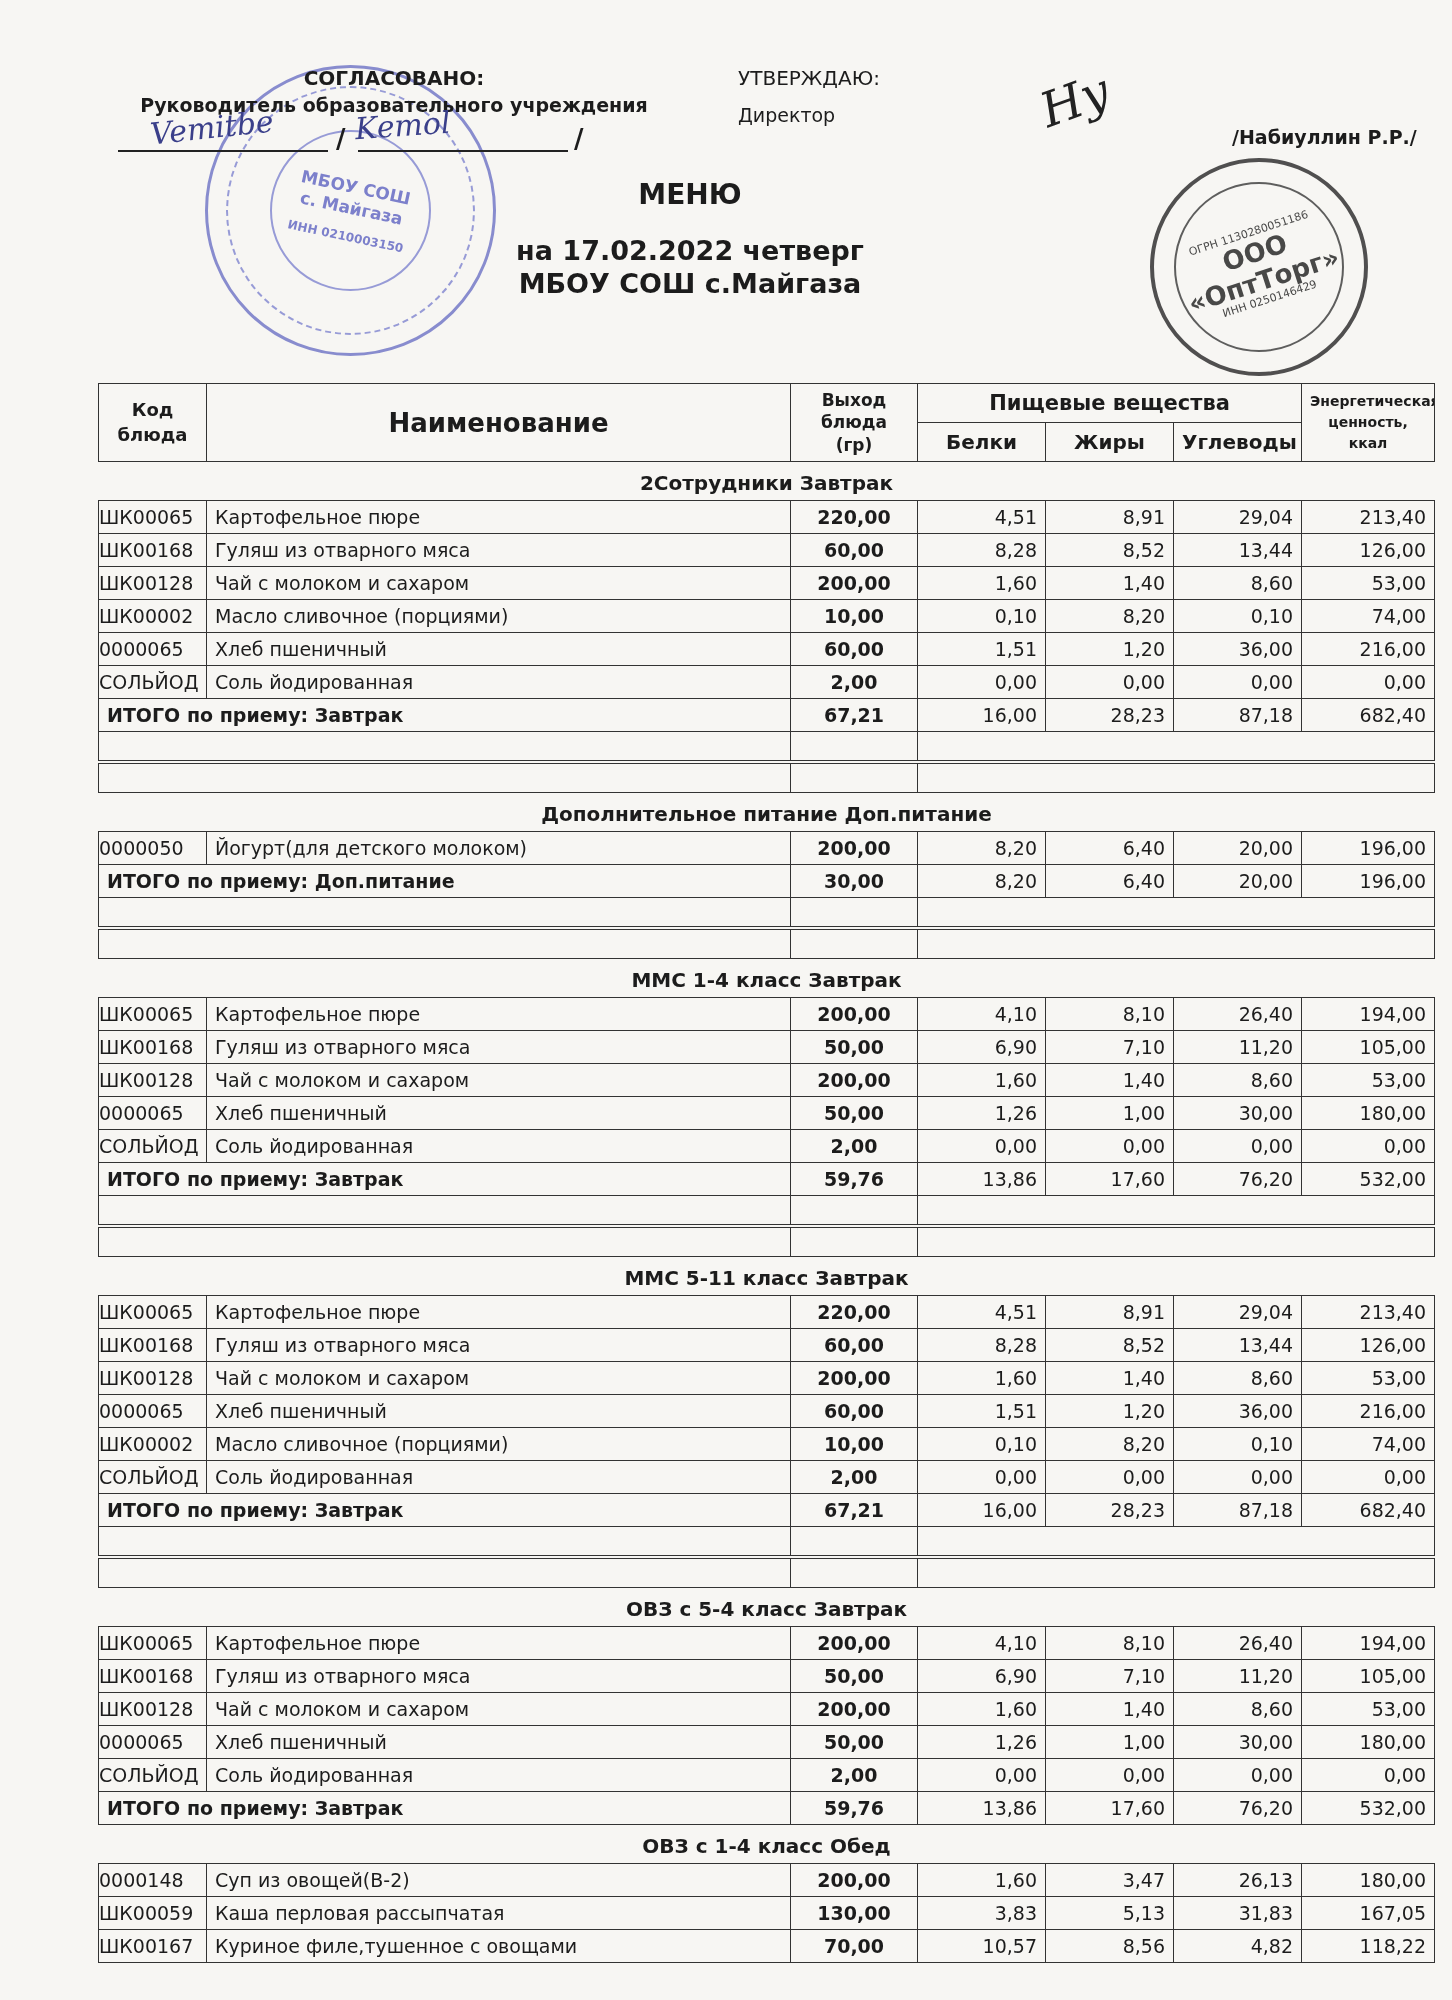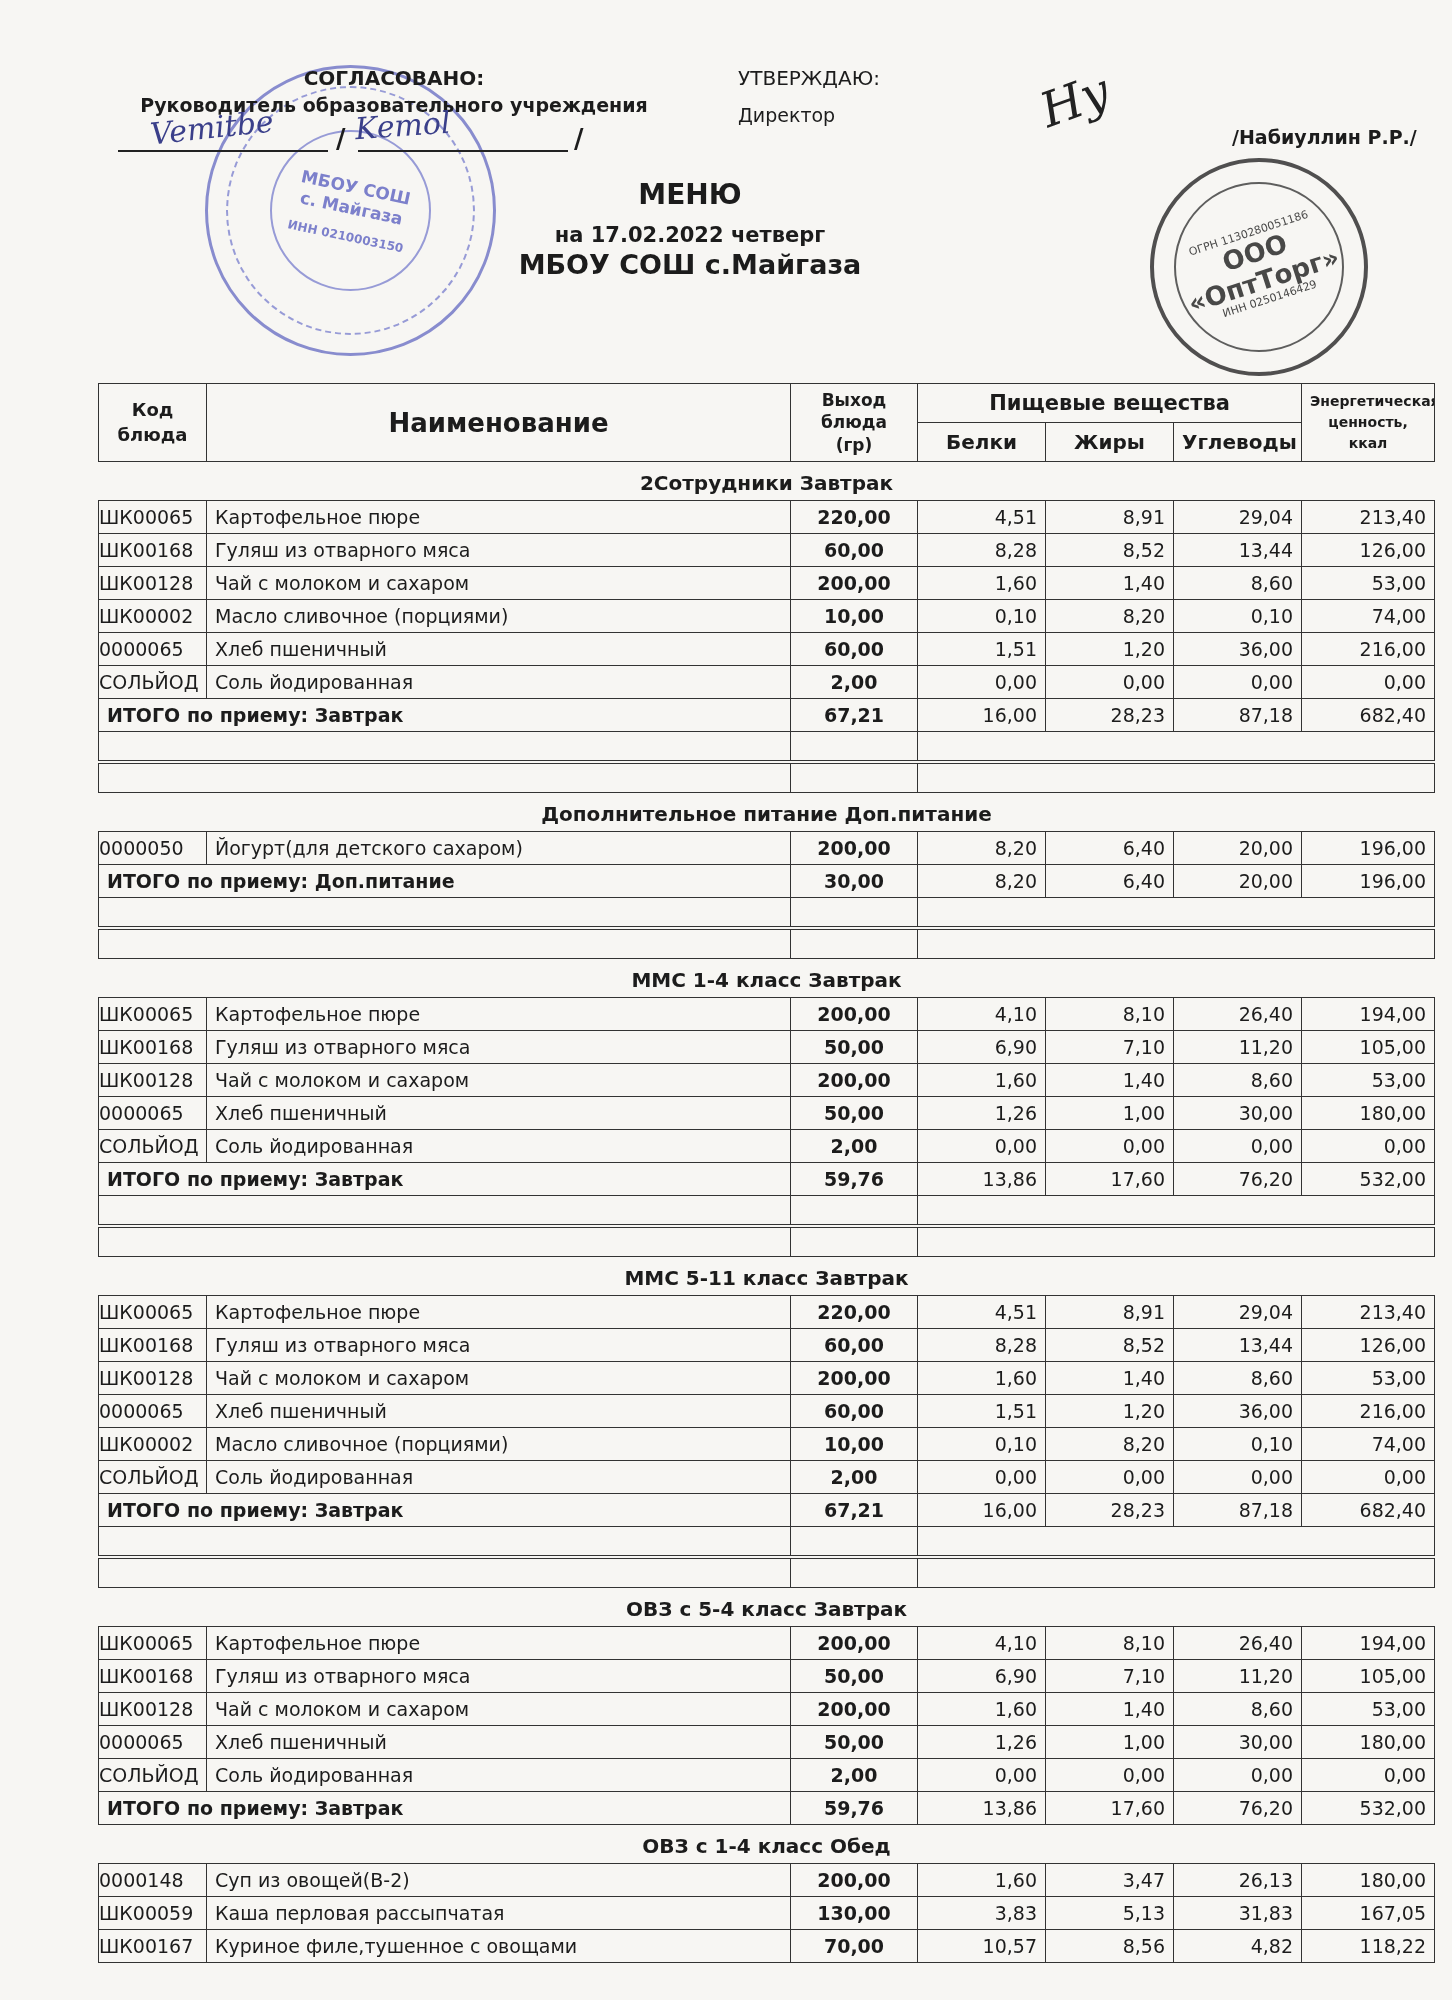--- a/index.html
+++ b/index.html
@@ -22,21 +22,21 @@
   .sig-line .seg2 { position: absolute; left: 240px; top: 0; width: 210px; border-bottom: 2px solid #222; }
   .sig-line .slash2 { position: absolute; left: 456px; top: -26px; font-size: 26px; font-weight: bold; }
 
   .approve-right { position: absolute; left: 738px; top: 66px; font-weight: normal; }
   .approve-right .h { font-size: 20px; }
   .approve-right .sub { font-size: 19px; margin-top: 14px; }
   .director-name { position: absolute; left: 1232px; top: 100px; font-weight: bold; font-size: 19px; margin-top: 26px; }
 
   .title { position: absolute; left: 440px; top: 178px; width: 500px; text-align: center; font-weight: bold; }
   .title .t1 { font-size: 28px; }
-  .title .t2 { font-size: 21px; margin-top: 12px; }
+  .title .t2 { font-size: 27px; margin-top: 24px; }
   .title .t3 { font-size: 27px; margin-top: 2px; }
 
   
   .stamp { position: absolute; border-radius: 50%; display: flex; align-items: center; justify-content: center; text-align: center; font-weight: bold; }
   .stamp-school { left: 205px; top: 65px; width: 285px; height: 285px; border: 3px solid #6a6fc4; color: #5a5fc0; opacity: .78; }
   .stamp-school::before { content: ""; position: absolute; inset: 18px; border: 2px dashed #7d82cf; border-radius: 50%; }
   .stamp-school::after { content: ""; position: absolute; inset: 62px; border: 2px solid #7d82cf; border-radius: 50%; }
   .stamp-school .in { font-size: 17px; line-height: 1.25; transform: rotate(12deg); }
   .stamp-school .inn { font-size: 12px; margin-top: 10px; }
   .stamp-firm { left: 1150px; top: 158px; width: 210px; height: 210px; border: 4px solid #333; color: #2a2a2a; opacity: .85; }
@@ -231,21 +231,21 @@
         <tr class="blank-b">
           <td colspan="2"></td>
           <td></td>
           <td colspan="4"></td>
         </tr>
         <tr class="section">
           <td colspan="7">Дополнительное питание Доп.питание</td>
         </tr>
         <tr>
           <td class="code">0000050</td>
-          <td>Йогурт(для детского сахаром)</td>
+          <td>Йогурт(для детского молоком)</td>
           <td class="out">200,00</td>
           <td class="num">8,20</td>
           <td class="num">6,40</td>
           <td class="num">20,00</td>
           <td class="num">196,00</td>
         </tr>
         <tr class="total">
           <td colspan="2">ИТОГО по приему: Доп.питание</td>
           <td class="out">30,00</td>
           <td class="num">8,20</td>

